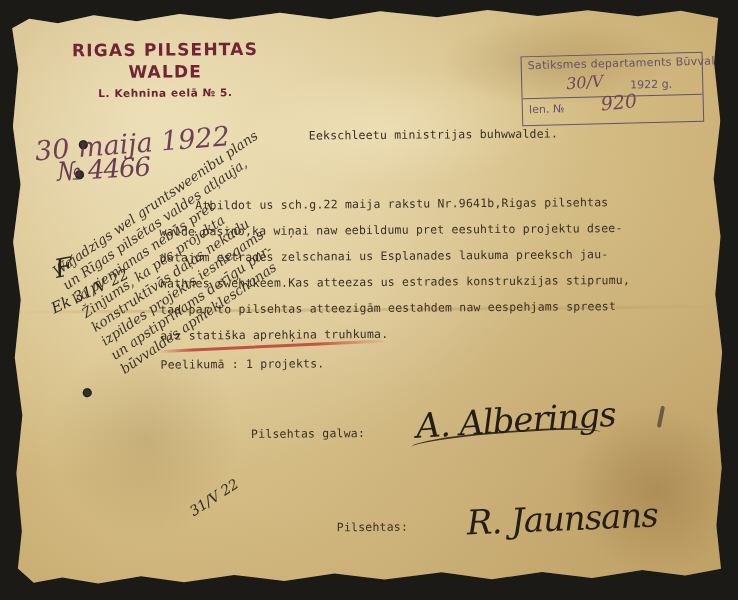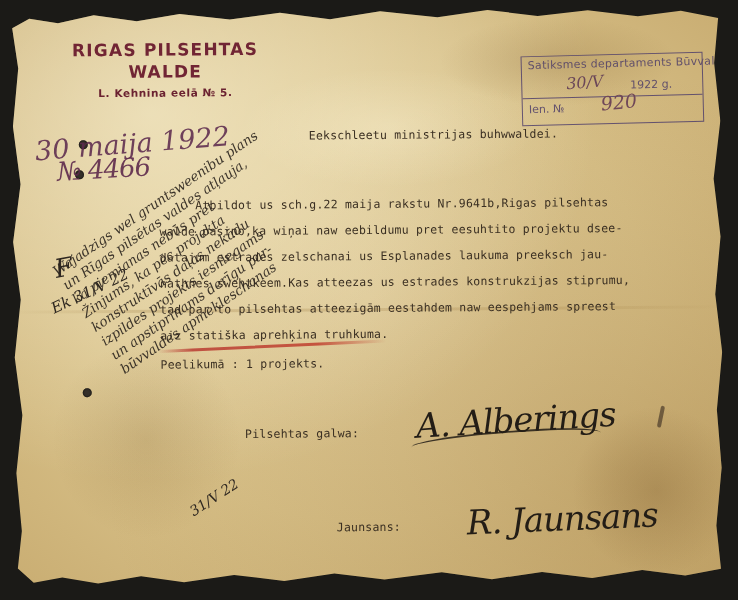--- a/index.html
+++ b/index.html
@@ -193,21 +193,21 @@
     line-height: 26px;
   }
   #body .ln { display: block; }
   #body .indent { padding-left: 36px; }
   #attachment {
     position: absolute;
     left: 150px; top: 348px;
   }
   #sig-head-label {
     position: absolute;
-    left: 234px; top: 418px;
+    left: 240px; top: 418px;
   }
   #sig-sec-label {
     position: absolute;
     left: 325px; top: 512px;
   }
 
   
   #red-strike {
     position: absolute;
     left: 148px; top: 336px;
@@ -346,21 +346,21 @@
     </div>
 
     <div class="typed" id="attachment">Peelikumā : 1 projekts.</div>
     <div id="red-strike"></div>
 
     <div class="typed" id="sig-head-label">Pilsehtas galwa:</div>
     <div class="sig" id="sig-head">A. Alberings</div>
     <div id="sig-head-tail"></div>
     <div id="ink-mark-right"></div>
 
-    <div class="typed" id="sig-sec-label">Jaunsans:</div>
+    <div class="typed" id="sig-sec-label">Pilsehtas:</div>
     <div class="sig" id="sig-sec">R. Jaunsans</div>
 
     <div id="hw-mark1">F</div>
     <div id="hw-mark2">Ek 31/V 22</div>
     <div id="hw-note">
       <span class="hl">Wajadzigs wel gruntsweenibu plans</span>
       <span class="hl">un Rīgas pilsētas valdes atļauja,</span>
       <span class="hl">ka piemianas nebūs pret</span>
       <span class="hl">Žinjums, ka pēc projekta</span>
       <span class="hl">konstruktīvās daļas nekādu</span>

